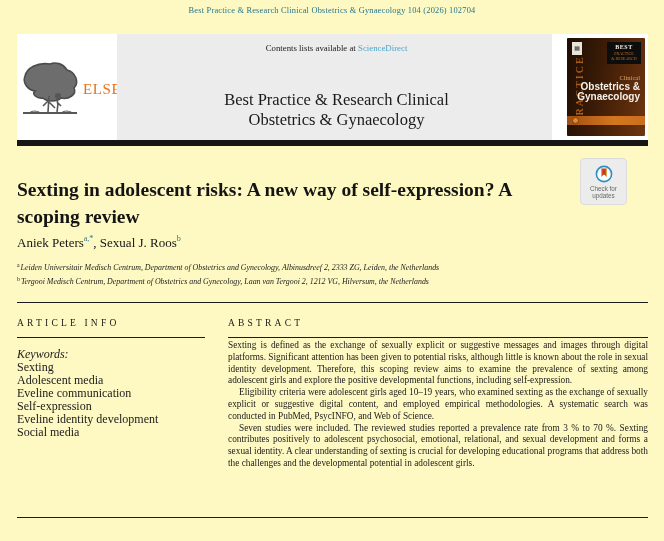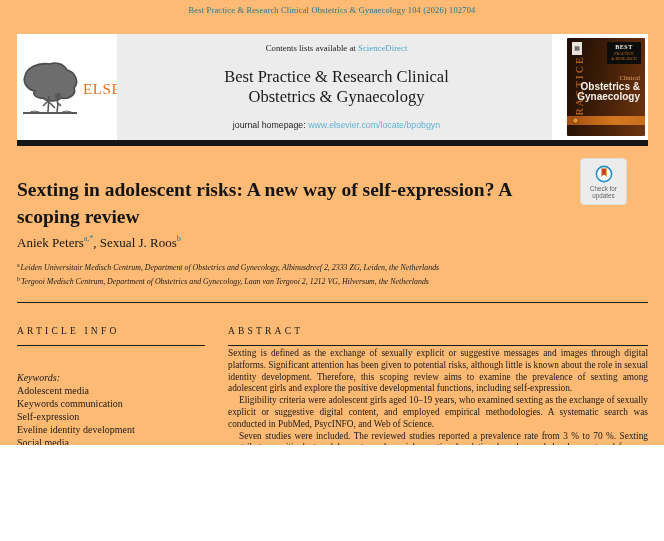--- a/index.html
+++ b/index.html
@@ -10,21 +10,21 @@
     --banner-gray:#ececec;
     --bar-black:#161616;
     --cover-dark:#1c0d04;
     --cover-mid:#55280a;
     --cover-light:#6f3511;
     --cover-band:#c96f1e;
   }
   *{margin:0;padding:0;box-sizing:border-box;}
   html,body{background:#fff;}
   body{font-family:"Liberation Serif","DejaVu Serif",serif;color:#111;}
-  .page{position:relative;width:664px;height:445px;background:#fdba74;overflow:hidden;}
+  .page{position:relative;width:664px;height:541px;background:#fef9c3;overflow:hidden;}
 
   
   .citation{position:absolute;top:6px;left:0;width:100%;text-align:center;
     font-size:8.4px;color:var(--teal);letter-spacing:.2px;}
 
   
   .header{position:absolute;top:34px;left:17px;width:631px;height:106px;display:flex;}
   .logo-area{width:100px;background:#fff;display:flex;flex-direction:row;align-items:center;justify-content:flex-start;padding-top:4px;}
   .logo-area svg{display:block;}
   .elsevier-word{font-size:15px;color:var(--elsevier-orange);letter-spacing:.6px;margin-top:1px;}
@@ -68,25 +68,25 @@
   .authors{position:absolute;top:234px;left:17px;font-size:13px;color:#141414;}
   .authors sup{font-size:8px;color:var(--teal);vertical-align:6px;}
   .affiliations{position:absolute;top:260px;left:17px;width:620px;font-style:italic;font-size:7.9px;line-height:11.5px;color:#1a1a1a;}
   .affiliations sup{font-style:normal;font-size:5.8px;vertical-align:3px;margin-right:1px;}
 
   
   .rule-top{position:absolute;top:302px;left:17px;width:631px;border-top:1.4px solid #1c1c1c;}
   .rule-bottom{position:absolute;top:517px;left:17px;width:631px;border-top:1.4px solid #1c1c1c;}
 
   
-  .columns{position:absolute;top:326px;left:17px;width:631px;display:flex;}
+  .columns{position:absolute;top:318px;left:17px;width:631px;display:flex;}
   .col-left{width:188px;margin-right:23px;flex-shrink:0;}
   .col-right{flex:1;}
   .col-head{font-size:9.5px;letter-spacing:3.2px;color:#1a1a1a;padding-bottom:9px;border-bottom:1.3px solid #1c1c1c;font-weight:normal;}
-  .keywords{margin-top:25px;font-size:10px;line-height:13px;color:#1a1a1a;}
+  .keywords{margin-top:10px;font-size:12px;line-height:13px;color:#1a1a1a;}
   .keywords-label{font-style:italic;}
   .kw{display:block;}
   .abstract-body{margin-top:2px;font-size:9.3px;line-height:11.8px;color:#1a1a1a;text-align:justify;}
   .abstract-body p.indent{text-indent:11px;}
 </style>
 </head>
 <body>
 
 <div class="page">
 
@@ -109,23 +109,20 @@
       <div class="elsevier-word">ELSEVIER</div>
     </div>
 
     <div class="banner">
       <div class="contents-line">
         <span>Contents lists available at </span><span class="sciencedirect-link">ScienceDirect</span>
       </div>
       <div class="journal-title">
         <span>Best Practice &amp; Research Clinical</span><br>
         <span>Obstetrics &amp; Gynaecology</span>
-      </div>
-      <div class="homepage-line">
-        <span>journal homepage: </span><span class="homepage-url">www.elsevier.com/locate/bpobgyn</span>
       </div>
     </div>
 
     <div class="cover-wrap">
       <div class="cover">
         <div class="cover-minibox">▦</div>
         <div class="cover-badge">
           <div class="b1">BEST</div>
           <div class="b2">PRACTICE</div>
           <div class="b2">&amp; RESEARCH</div>
@@ -171,22 +168,23 @@
     <div><sup>b</sup><span>Tergooi Medisch Centrum, Department of Obstetrics and Gynecology, Laan van Tergooi 2, 1212 VG, Hilversum, the Netherlands</span></div>
   </div>
 
   <div class="rule-top"></div>
 
   <div class="columns">
     <div class="col-left">
       <div class="col-head">ARTICLE INFO</div>
       <div class="keywords">
         <span class="keywords-label kw">Keywords:</span>
+        <span class="kw">Sexting</span>
         <span class="kw">Adolescent media</span>
-        <span class="kw">Keywords communication</span>
+        <span class="kw">Eveline communication</span>
         <span class="kw">Self-expression</span>
         <span class="kw">Eveline identity development</span>
         <span class="kw">Social media</span>
       </div>
     </div>
     <div class="col-right">
       <div class="col-head">ABSTRACT</div>
       <div class="abstract-body">
         <p>Sexting is defined as the exchange of sexually explicit or suggestive messages and images through digital platforms. Significant attention has been given to potential risks, although little is known about the role in sexual identity development. Therefore, this scoping review aims to examine the prevalence of sexting among adolescent girls and explore the positive developmental functions, including self-expression.</p>
         <p class="indent">Eligibility criteria were adolescent girls aged 10–19 years, who examined sexting as the exchange of sexually explicit or suggestive digital content, and employed empirical methodologies. A systematic search was conducted in PubMed, PsycINFO, and Web of Science.</p>

